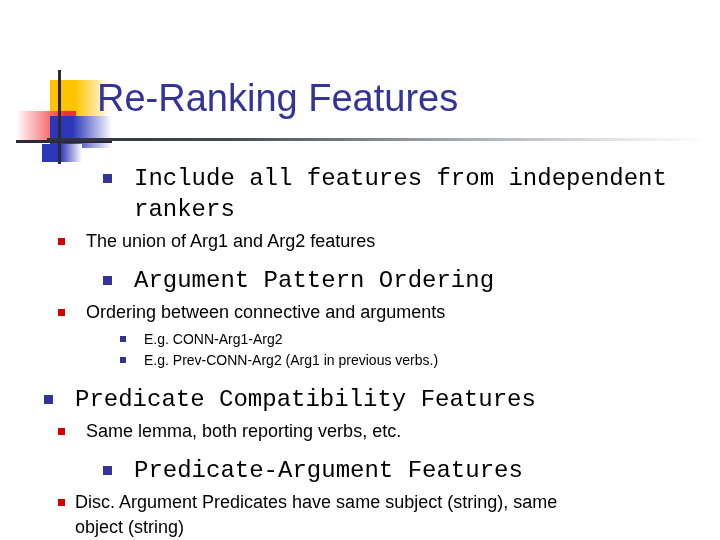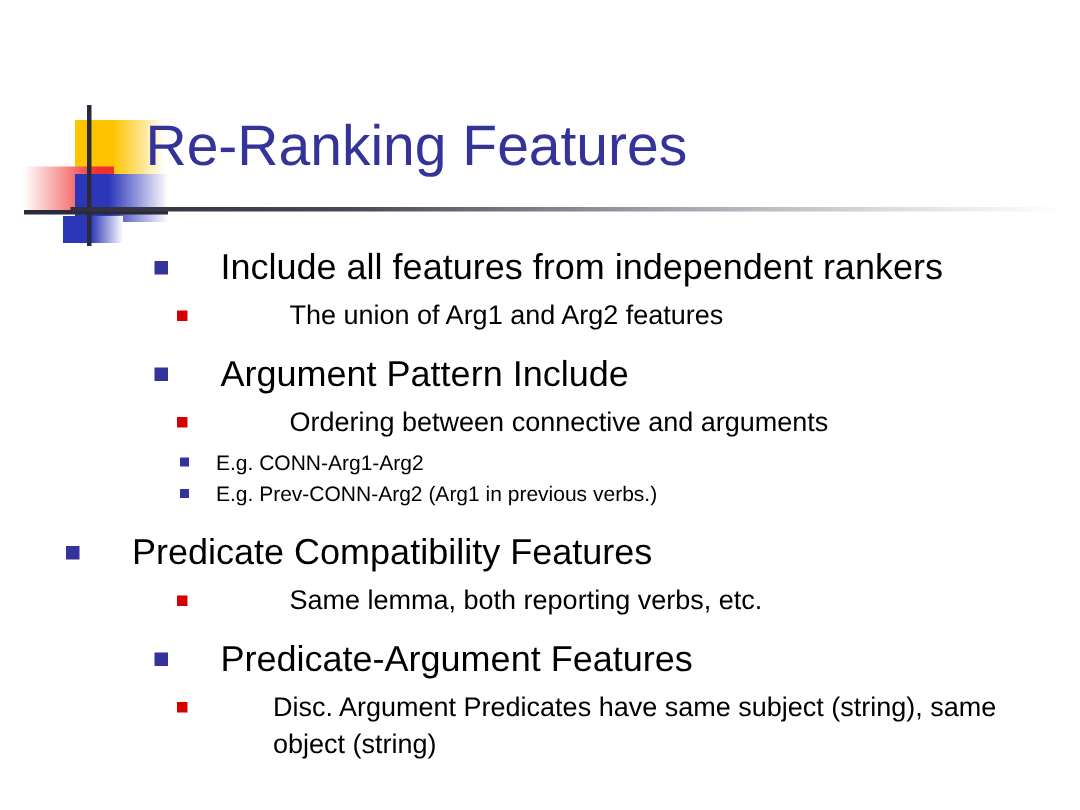--- a/index.html
+++ b/index.html
@@ -146,28 +146,28 @@
   }
 
   
   .lvl1 {
     padding-left: 103px;
     margin-bottom: 2px;
   }
   .lvl1 .bullet-text {
     font-size: 24px;
     line-height: 31px;
-    margin-left: 35px;
+    margin-left: 22px;
+    font-family: Liberation Mono, monospace;
   }
 
   
   .lvl2 {
-    padding-left: 118px;
+    padding-left: 58px;
     margin-bottom: 2px;
-    gap: 47px;
   }
   .lvl2 .bullet-text {
     font-size: 18px;
     line-height: 25px;
     margin-left: 21px;
   }
 
   
   .lvl3 {
     padding-left: 120px;
@@ -209,21 +209,21 @@
       <span class="bullet-text">Include all features from independent rankers</span>
     </div>
 
     <div class="bullet-row lvl2 group-gap-sm">
       <span class="marker marker-l2"></span>
       <span class="bullet-text">The union of Arg1 and Arg2 features</span>
     </div>
 
     <div class="bullet-row lvl1 group-gap-md">
       <span class="marker marker-l1"></span>
-      <span class="bullet-text">Argument Pattern Include</span>
+      <span class="bullet-text">Argument Pattern Ordering</span>
     </div>
 
     <div class="bullet-row lvl2 group-gap-sm">
       <span class="marker marker-l2"></span>
       <span class="bullet-text">Ordering between connective and arguments</span>
     </div>
 
     <div class="bullet-row lvl3 group-gap-sm">
       <span class="marker marker-l3"></span>
       <span class="bullet-text">E.g. CONN-Arg1-Arg2</span>

